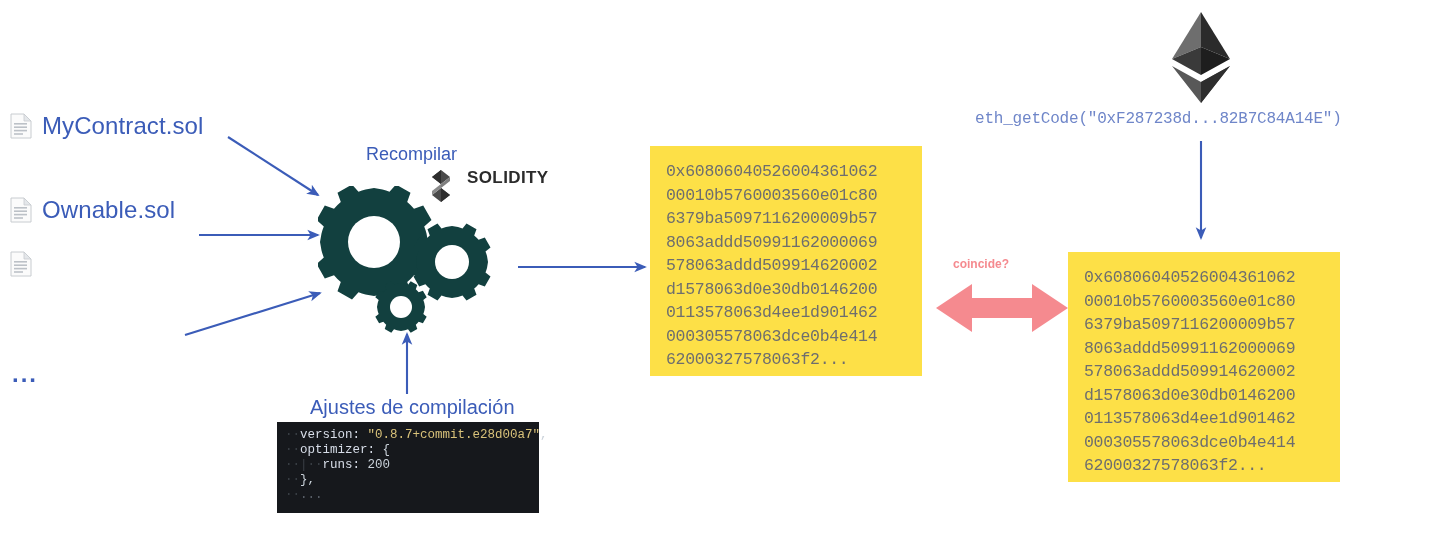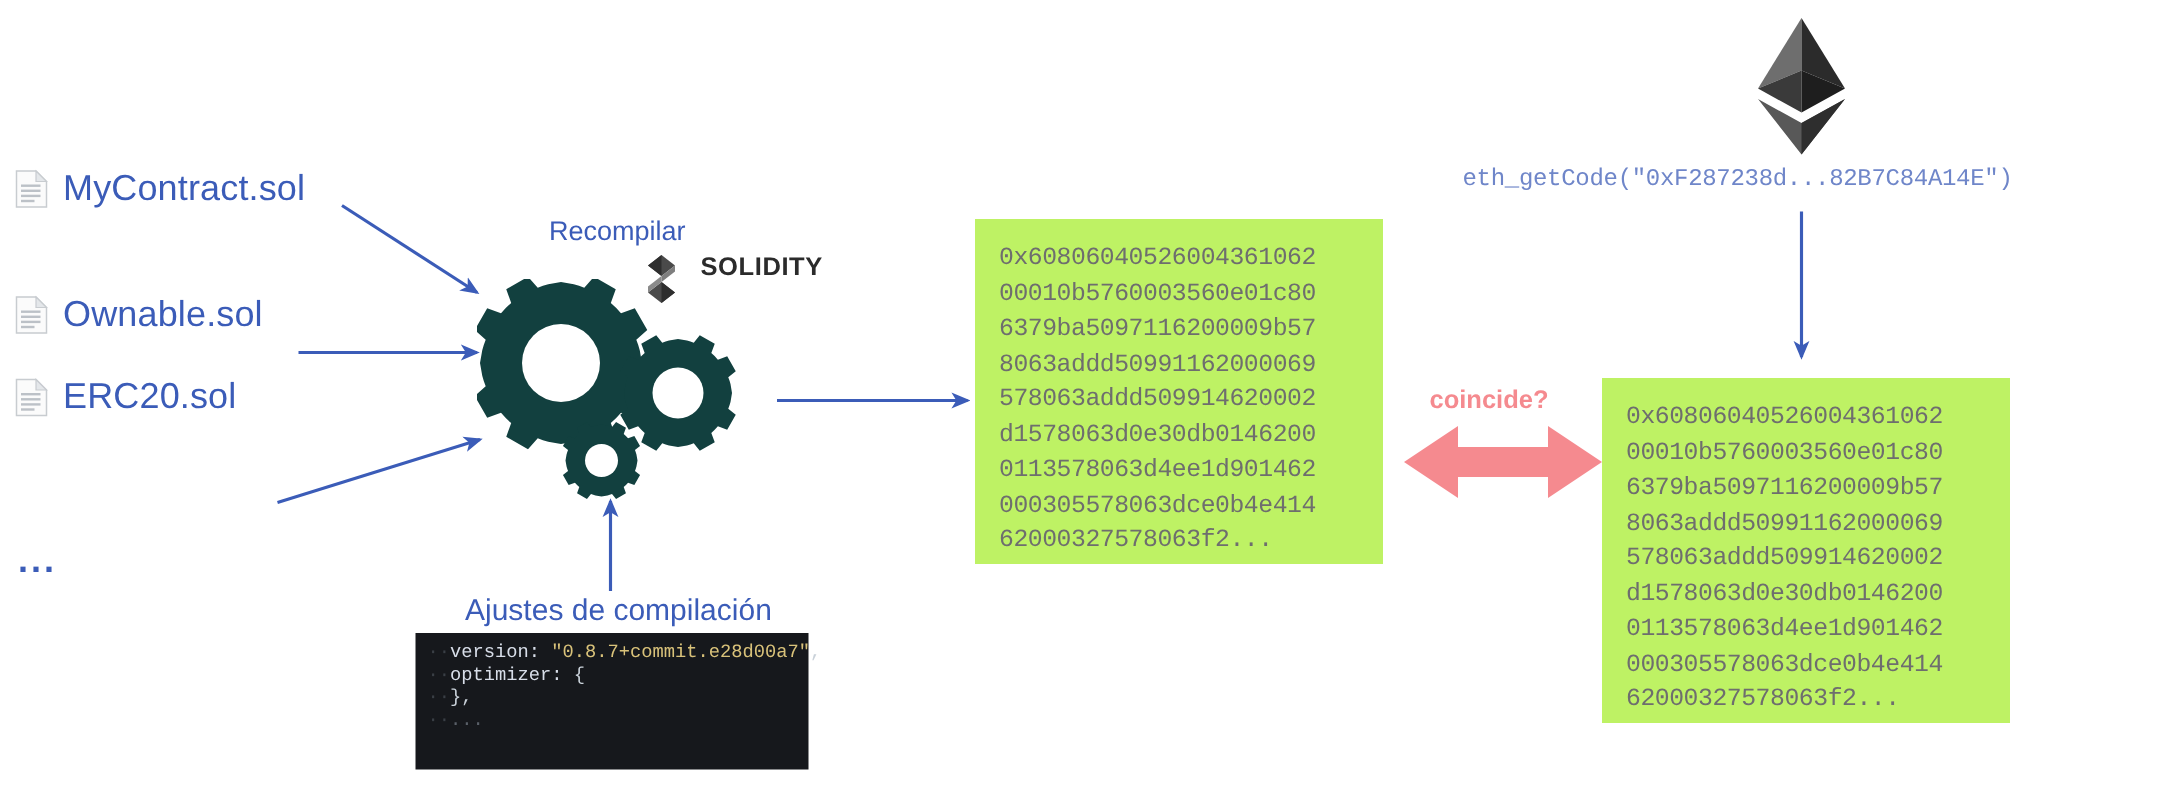--- a/index.html
+++ b/index.html
@@ -51,36 +51,36 @@
     color: #3B5CB8;
     white-space: nowrap;
   }
   .heading-bold {
     font-size: 18px;
     font-weight: 400;
     color: #3B5CB8;
     white-space: nowrap;
   }
   .coincide-label {
-    font-size: 17px;
+    font-size: 12px;
     font-weight: 700;
     color: #F58A8F;
     white-space: nowrap;
   }
   .mono-call {
     font-family: "Liberation Mono", monospace;
     font-size: 16px;
     color: #6F86C9;
     white-space: nowrap;
     letter-spacing: -0.2px;
   }
 
   
   .bytecode-box {
-    background: #bef264;
+    background: #fde047;
     padding: 14px 16px 18px 16px;
     box-sizing: border-box;
   }
   .bytecode-box .line {
     font-family: "Liberation Mono", monospace;
     font-size: 16.5px;
     line-height: 23.5px;
     color: #6E6E6E;
     white-space: pre;
     letter-spacing: -0.3px;
@@ -179,21 +179,20 @@
       <span class="file-icon">
         <svg viewBox="0 0 22 26" width="22" height="26">
           <path d="M1 1 H14 L21 8 V25 H1 Z" fill="#FBFBFB" stroke="#C8CCD0" stroke-width="1"></path>
           <path d="M14 1 L21 8 H14 Z" fill="#E4E7EA" stroke="#C8CCD0" stroke-width="0.8"></path>
           <rect x="4" y="10" width="13" height="1.6" fill="#BCC1C7"></rect>
           <rect x="4" y="13.4" width="13" height="1.6" fill="#BCC1C7"></rect>
           <rect x="4" y="16.8" width="13" height="1.6" fill="#BCC1C7"></rect>
           <rect x="4" y="20.2" width="9" height="1.6" fill="#BCC1C7"></rect>
         </svg>
       </span>
-      <span class="file-label">ERC20.sol</span>
     </div>
   </div>
 
   <div class="abs ellipsis-dots" style="left:12px; top:362px;">...</div>
 
   <div class="abs heading-bold" style="left:366px; top:144px;">Recompilar</div>
 
   <div class="abs" style="left:424px; top:168px; display:flex; gap:9px;">
     <span>
       <svg width="34" height="40" viewBox="0 0 34 40">
@@ -257,20 +256,21 @@
         </g>
       </g>
     </svg>
   </div>
 
   <div class="abs heading-blue" style="left:310px; top:396px;text-align:right;">Ajustes de compilación</div>
 
   <div class="abs code-block" style="left:277px; top:422px; width:262px; height:91px;">
     <div class="cline"><span class="tok-dot">··</span><span class="tok-key">version:</span><span class="tok-punct"> </span><span class="tok-str">"0.8.7+commit.e28d00a7"</span><span class="tok-punct">,</span></div>
     <div class="cline"><span class="tok-dot">··</span><span class="tok-key">optimizer:</span><span class="tok-punct"> {</span></div>
+    <div class="cline"><span class="tok-dot">··|··</span><span class="tok-key">runs:</span><span class="tok-punct"> </span><span class="tok-num">200</span></div>
     <div class="cline"><span class="tok-dot">··</span><span class="tok-punct">},</span></div>
     <div class="cline"><span class="tok-dot">··</span><span class="tok-more">...</span></div>
   </div>
 
 
   <div class="abs bytecode-box" style="left:650px; top:146px; width:272px; height:230px;">
     <div class="line">0x60806040526004361062</div>
     <div class="line">00010b5760003560e01c80</div>
     <div class="line">6379ba5097116200009b57</div>
     <div class="line">8063addd50991162000069</div>

